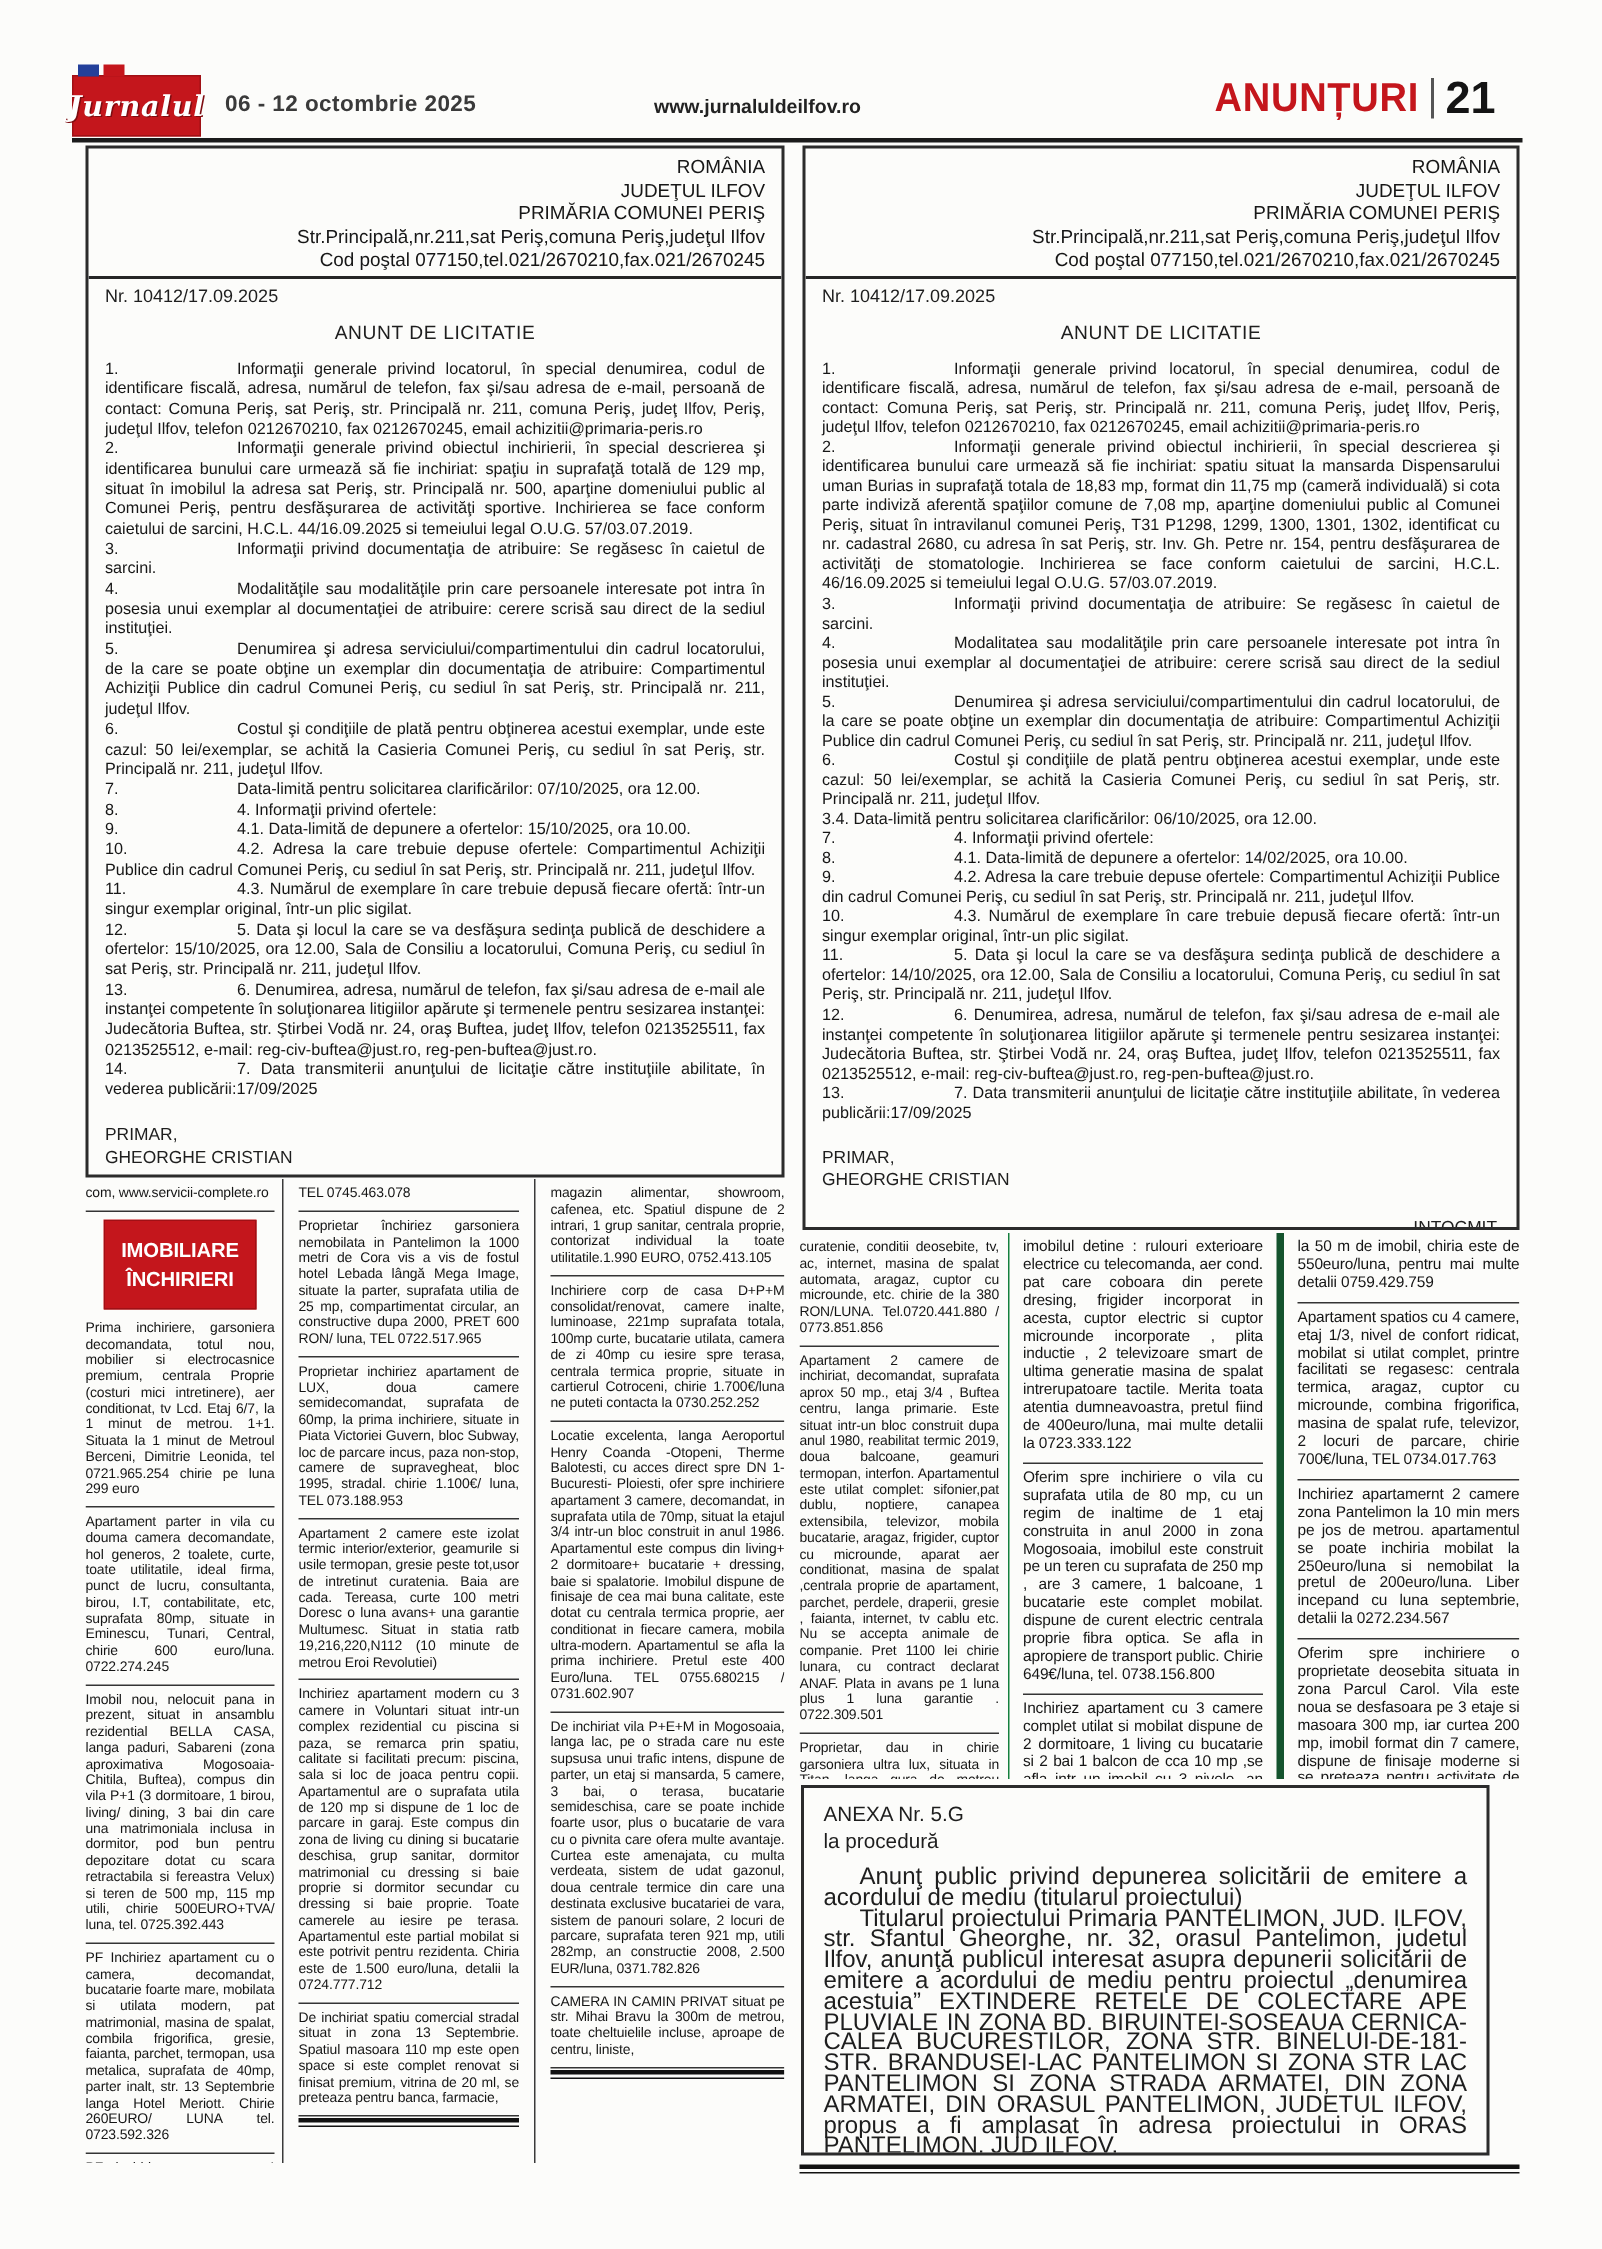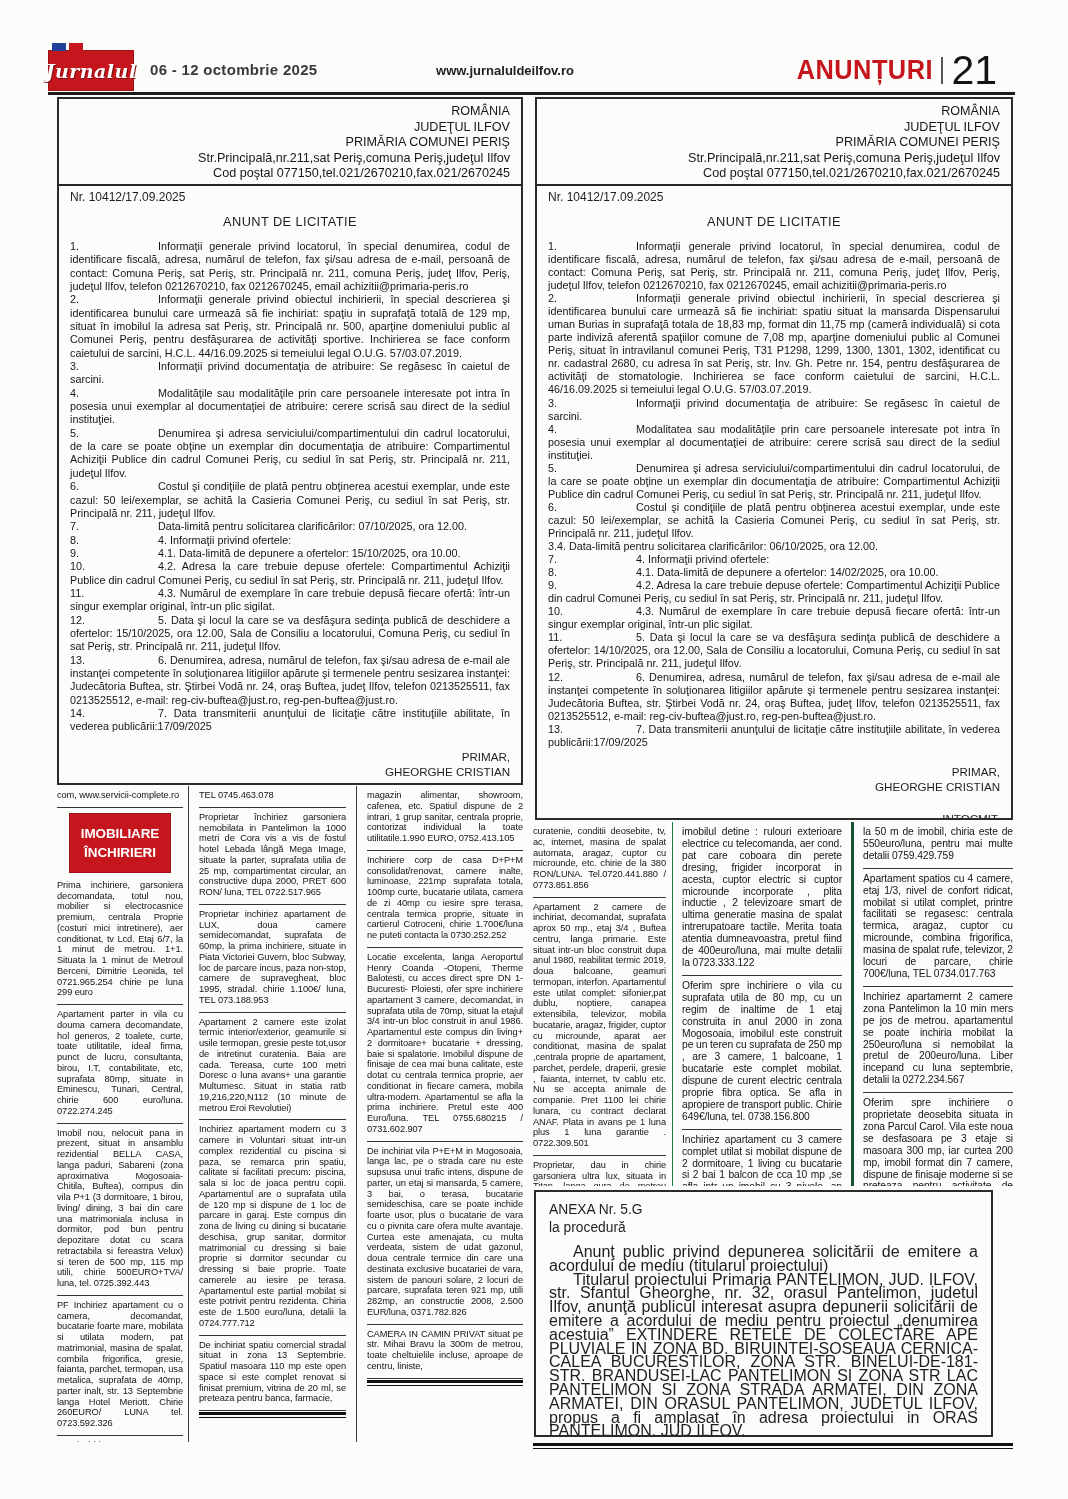--- a/index.html
+++ b/index.html
@@ -15,46 +15,46 @@
   .logo-flag{position:absolute;top:-7px;left:4px;height:8px;display:flex;gap:3px}
   .logo-flag span{display:block;width:14px;height:8px}
   .logo-flag .b{background:#23409a}.logo-flag .r{background:#c4161c}
   .logo-text{color:#fff;font-family:"DejaVu Serif",serif;font-style:italic;font-weight:bold;
     font-size:19px;letter-spacing:.5px;text-shadow:1px 1px 0 #7e0d11}
   .issue-date{position:absolute;left:150px;top:61px;font-size:15px;font-weight:bold;color:#3a3a3a;letter-spacing:.3px}
   .website{position:absolute;left:360px;top:63px;width:290px;text-align:center;font-size:13px;font-weight:bold;color:#222}
   .section-wrap{position:absolute;right:71px;top:50px;display:flex;align-items:center;gap:8px}
   .section-title{color:#c4161c;font-weight:bold;font-size:27px;letter-spacing:.5px;transform:scaleX(.94);transform-origin:right}
   .pagebar{width:2px;height:27px;background:#555}
-  .pagenum{font-size:41px;font-weight:normal;color:#141414;line-height:1}
+  .pagenum{font-size:30px;font-weight:bold;color:#141414;line-height:1}
   .header-rule{position:absolute;left:48px;width:967px;top:92px;height:3px;background:#1b1b1b}
   
   .ann{position:absolute;border:2px solid #2b2b2b;box-sizing:border-box;padding:5px 11px;overflow:hidden}
   .ann-left{left:57px;top:97px;width:466px;height:688px}
   .ann-right{left:535px;top:97px;width:478px;height:723px}
   .org-line{text-align:right;font-size:12.6px;line-height:15.6px;color:#171717}
   .ann-org-rule{height:2px;background:#262626;margin:2px -11px 0 -11px}
   .ann-ref{font-size:12px;margin-top:4px}
   .ann-title{text-align:center;font-size:12.8px;margin:10px 0 11px;letter-spacing:.4px}
   .ann-body p.ann-item{margin:0;font-size:10.8px;line-height:13.35px;text-align:justify;color:#161616}
   .ann-right .ann-body p.ann-item{line-height:13.05px}
   .ann-item .num{display:inline-block;min-width:88px}
   .ann-item .num:empty{display:none}
-  .sig-center{margin-top:15px;text-align:right;font-size:11.6px;line-height:15.5px}
+  .sig-center{margin-top:15px;text-align:left;font-size:11.6px;line-height:15.5px}
   .sig-right{margin-top:16px;text-align:right;font-size:11.6px;line-height:15.5px}
   
   .cls-left{position:absolute;left:57px;top:786px;width:466px;height:656px;display:flex;overflow:hidden}
   .cls-right{position:absolute;left:533px;top:822px;width:480px;height:364px;display:flex;overflow:hidden}
   .ccol{box-sizing:border-box;overflow:hidden}
   .ccol-1{width:131px;padding-right:5px}
   .ccol-2{width:168px;border-left:1px solid #3a3a3a;padding:0 10px}
   .ccol-3{width:167px;border-left:1px solid #3a3a3a;padding-left:10px}
   .ccol-4{width:139px;padding-right:6px}
   .ccol-5{width:179px;border-left:1px solid #15803d;padding:0 9px}
-  .ccol-6{width:162px;border-left:3px solid #14532d;padding-left:9px}
+  .ccol-6{width:162px;border-left:5px solid #14532d;padding-left:9px}
   .it{padding:4px 0 6px;font-size:9.3px;line-height:10.75px;text-align:justify;
     border-bottom:1px solid #343434;color:#151515;letter-spacing:-.1px}
   .ccol-5 .it,.ccol-6 .it{font-size:10.3px;line-height:11.9px}
   .it:last-child{border-bottom:none}
   .it.cat{background:#c4161c;color:#fff;font-weight:bold;text-align:center;font-size:13.5px;
     line-height:19px;padding:11px 4px;margin:5px 12px 3px 12px;border-bottom:none;white-space:pre-line;
     box-shadow:0 0 0 1px #a01015 inset}
   .it.end{padding:0;height:2px;border-top:3px solid #111;border-bottom:1px solid #111;margin-top:1px}
   
   .anexa{position:absolute;left:534px;top:1190px;width:459px;height:247px;border:2px solid #2b2b2b;

